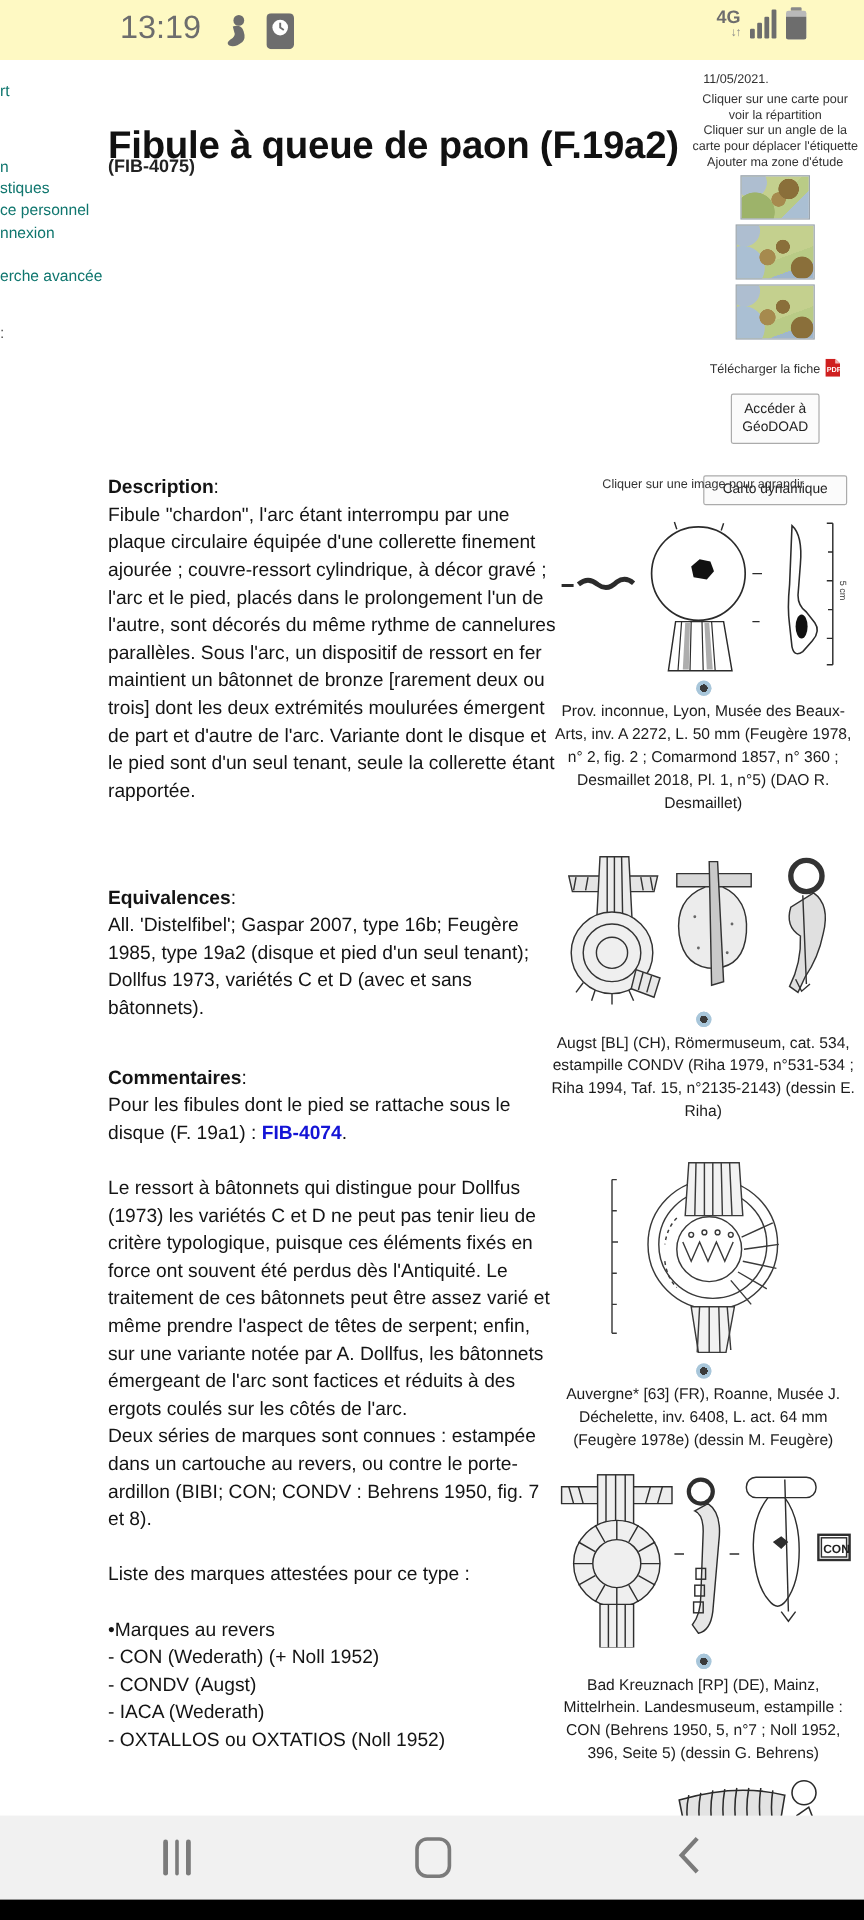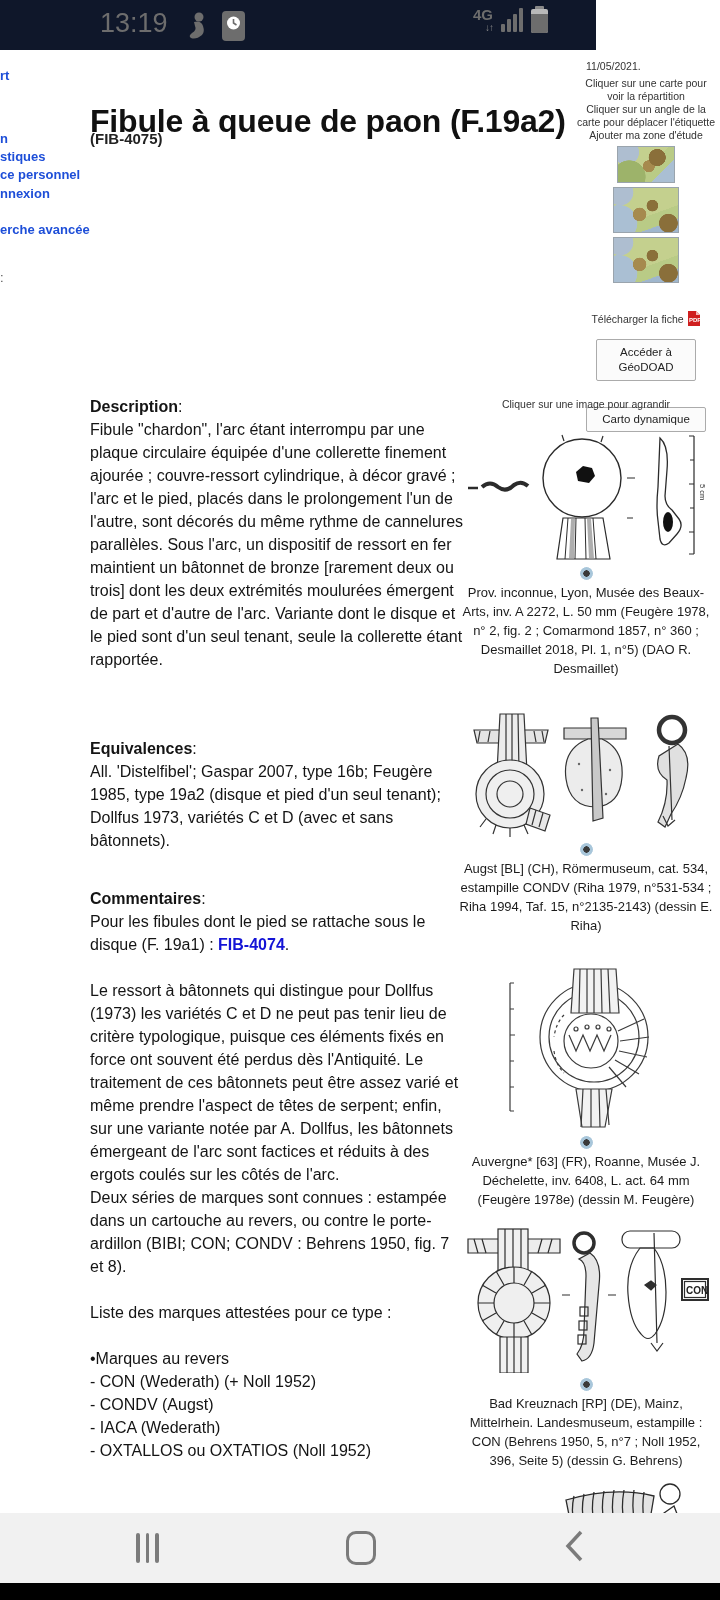--- a/index.html
+++ b/index.html
@@ -1,34 +1,34 @@
 <!DOCTYPE html>
 <html><head>
 <meta charset="utf-8">
 <style>
   html,body{margin:0;padding:0;width:720px;height:1600px;overflow:hidden;background:#fff;
     font-family:"Liberation Sans",sans-serif;color:#141414;position:relative}
   *{box-sizing:border-box}
 
   
-  .statusbar{position:absolute;top:0;left:0;width:596px;height:50px;background:#0f172a}
+  .statusbar{position:absolute;top:0;left:0;width:720px;height:50px;background:#fef9c3}
   .sb-time{position:absolute;left:100px;top:8px;font-size:27px;color:#6d6d6d}
   .sb-ico{position:absolute;top:11px}
   .sb-right{position:absolute;right:48px;top:6px;display:flex;align-items:flex-end;gap:8px}
   .sb-4g{color:#6d6d6d;font-weight:bold;font-size:15px;line-height:13px;text-align:right}
   .sb-4g .arr{font-size:10px;font-weight:normal;letter-spacing:-1px;display:block;color:#8a8a8a}
   .bars{display:flex;align-items:flex-end;gap:2px;height:26px;padding-bottom:2px}
   .bars i{display:block;width:4px;background:#6d6d6d;border-radius:1px}
   .battery{width:17px;height:27px;position:relative;margin-bottom:1px}
   .battery .nub{position:absolute;top:0;left:4px;width:9px;height:3px;background:#8a8a8a;border-radius:1px 1px 0 0}
   .battery .body{position:absolute;top:3px;left:0;width:17px;height:24px;background:#b9b9b9;border-radius:2px;overflow:hidden}
   .battery .fill{position:absolute;bottom:0;left:0;width:100%;height:19px;background:#6d6d6d}
 
   
-  .sidefrag{position:absolute;left:0;font-size:13px;font-weight:700;color:#1d4ed8;white-space:nowrap;text-decoration:none;cursor:pointer}
+  .sidefrag{position:absolute;left:0;font-size:13px;font-weight:400;color:#0f766e;white-space:nowrap;text-decoration:none;cursor:pointer}
 
   
   .page-title{position:absolute;left:90px;top:82px;font-size:32px;font-weight:bold;color:#111;letter-spacing:-.2px}
   .page-id{position:absolute;left:90px;top:130px;font-size:15px;font-weight:bold;color:#222}
 
   
   .mapPanel{position:absolute;left:576px;top:60px;width:140px;text-align:center;font-size:10.5px;color:#333;line-height:13px}
   .mp-date{text-align:left;padding-left:10px;margin-bottom:4px}
   .map{margin:4px auto 0;border:1px solid #9aa4ad;cursor:pointer;
        background:
@@ -38,25 +38,25 @@
         radial-gradient(circle at 15% 15%,#aebed0 0 22%,transparent 23%),
         linear-gradient(135deg,#c4d08e 0 55%,#b9cb86 55% 75%,#aabfd3 75%);}
   .map.m1{width:58px;height:37px}
   .map.m2,.map.m3{width:66px;height:46px;background:
         radial-gradient(circle at 60% 40%,#8a6f3a 0 12%,transparent 13%),
         radial-gradient(circle at 40% 60%,#a68a4e 0 14%,transparent 15%),
         radial-gradient(circle at 85% 80%,#8a6f3a 0 14%,transparent 15%),
         radial-gradient(circle at 8% 80%,#aabfd3 0 26%,transparent 27%),
         radial-gradient(circle at 10% 10%,#aebed0 0 18%,transparent 19%),
         linear-gradient(160deg,#c4d08e 0 60%,#b9cb86 60% 80%,#9fb6cd 80%)}
-  .dl{margin-top:28px;white-space:nowrap;cursor:pointer}
+  .dl{margin-top:16px;white-space:nowrap;cursor:pointer}
   .pdfico{display:inline-block;vertical-align:-3px;margin-left:3px}
   .btn{display:block;margin:10px auto 0;background:#fbfbfb;border:1px solid #ababab;border-radius:2px;
        font-size:11.5px;color:#222;padding:5px 6px;cursor:pointer;font-family:inherit;line-height:15px}
-  .btn.geo{width:100px}
+  .btn.geo{width:74px}
   .btn.carto{margin-top:26px;width:auto;padding:4px 15px;white-space:nowrap}
 
   
   .article{position:absolute;left:90px;top:395px;width:376px;font-size:16px;line-height:23px;color:#141414}
   .article b{font-weight:bold}
   .article p{margin:0}
   .sp{height:23px}
   .inlink{color:#1414d6;font-weight:bold;text-decoration:none;cursor:pointer}
 
   

